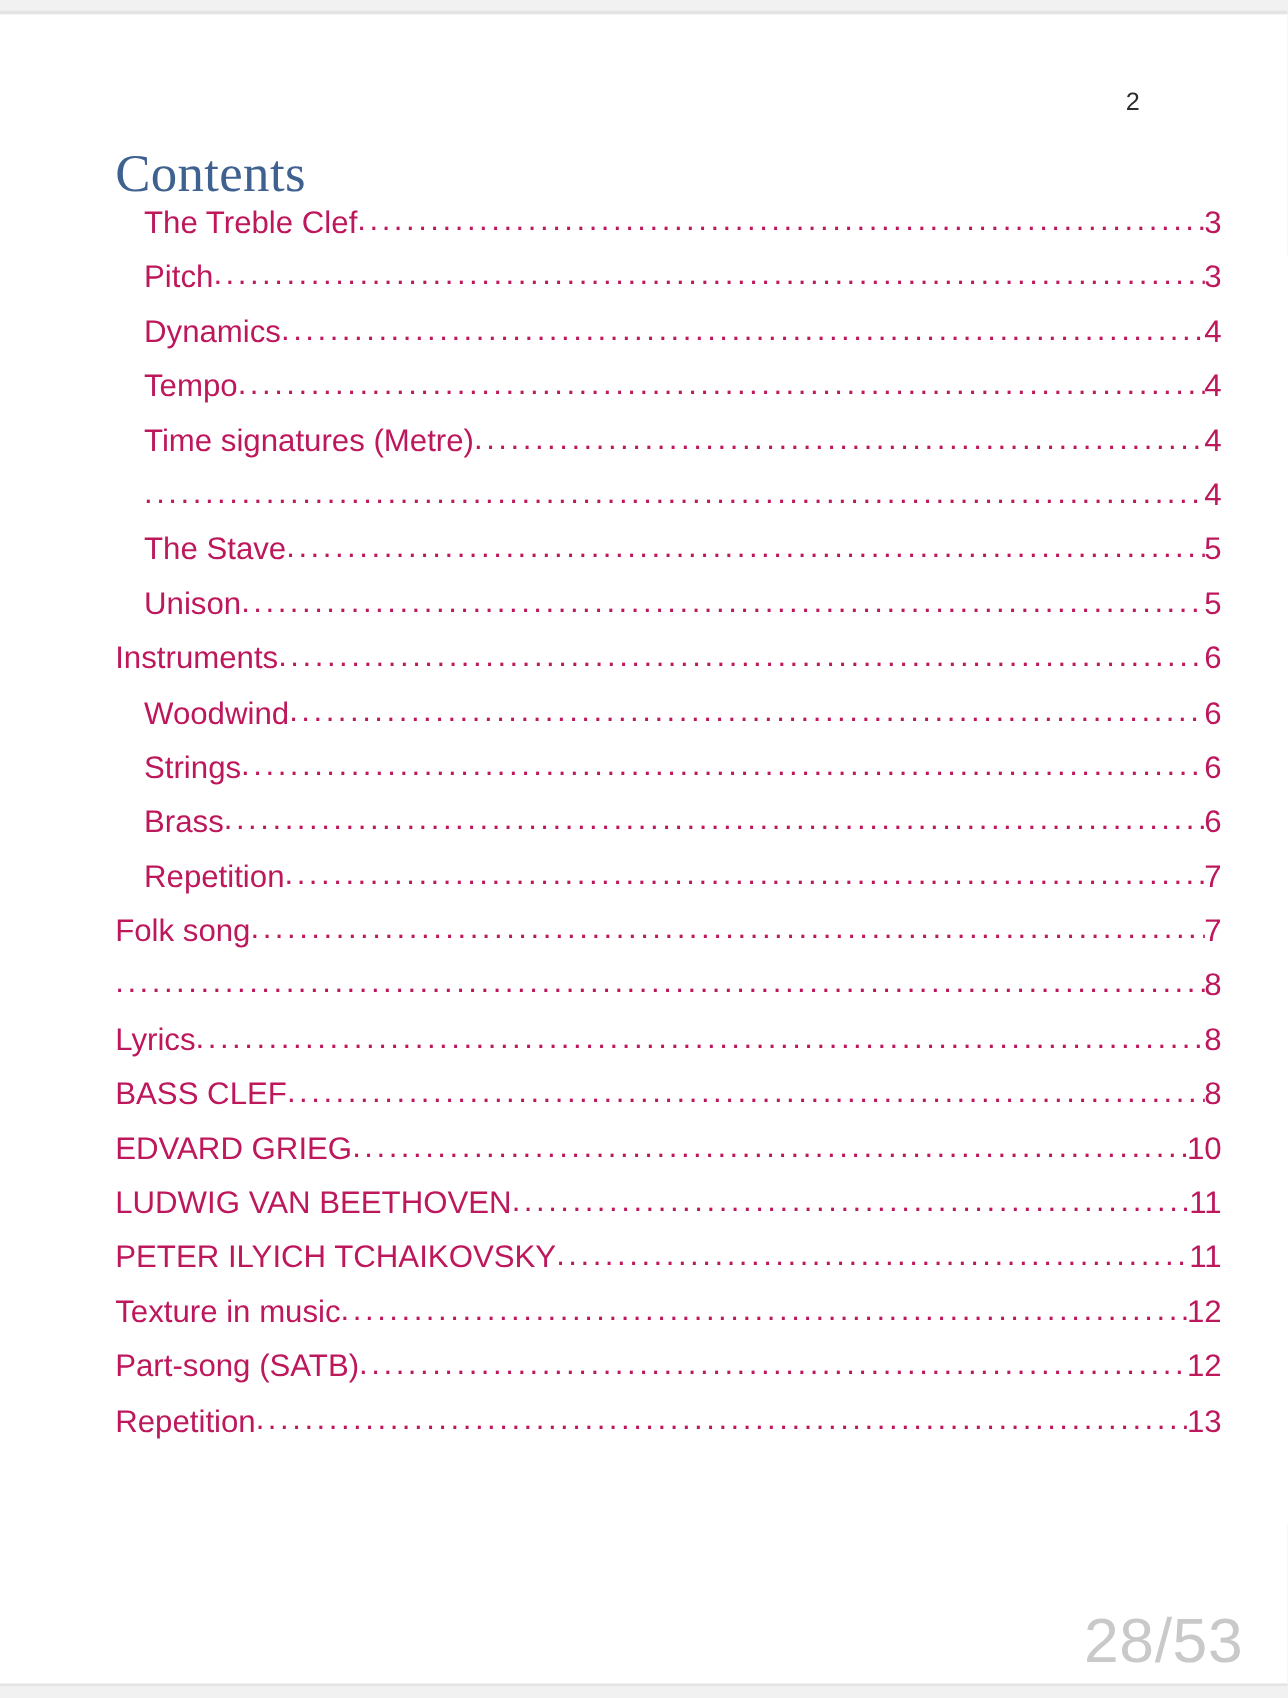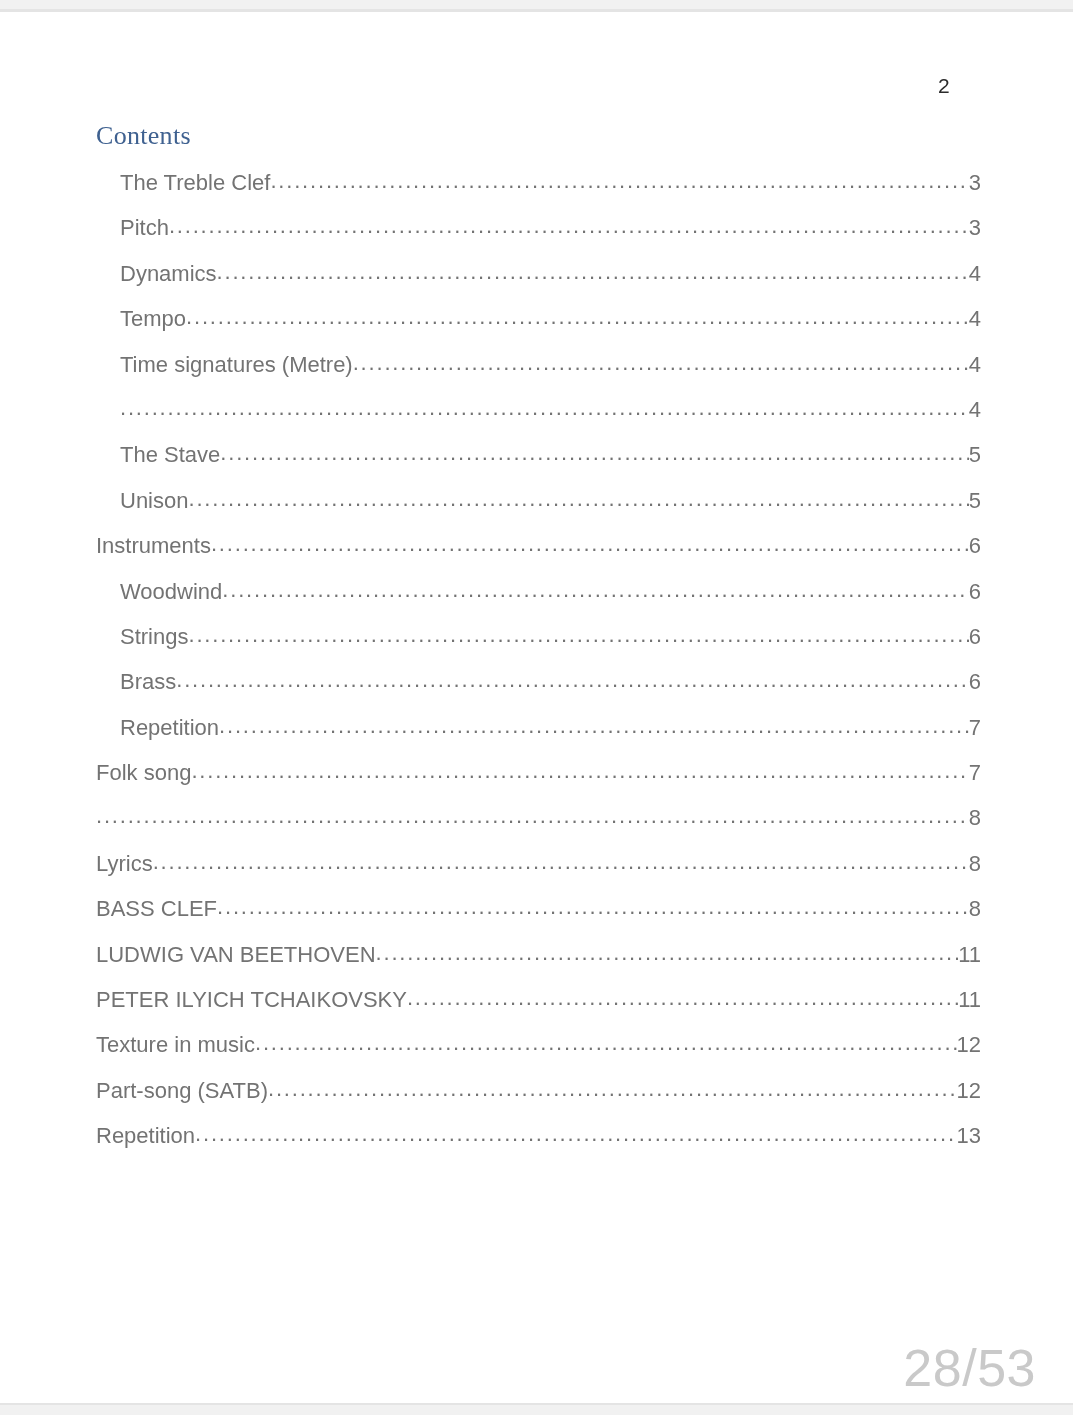--- a/index.html
+++ b/index.html
@@ -59,41 +59,41 @@
     color: #2b2b2b;
     letter-spacing: 0.2px;
   }
 
   
   #contents-heading {
     position: absolute;
     left: 96px;
     top: 111px;
     font-family: "Liberation Serif", serif;
-    font-size: 26px;
+    font-size: 44px;
     line-height: 1;
     color: #3f6190;
     letter-spacing: 0.3px;
   }
 
   
   #toc-list {
     position: absolute;
     left: 0;
     top: 156px;
     width: 1073px;
   }
   .toc-entry {
     display: flex;
     align-items: baseline;
     height: 45.4px;
-    padding-right: 92px;
+    padding-right: 55px;
     box-sizing: border-box;
-    font-size: 22px;
-    color: #737373;
+    font-size: 26px;
+    color: #be185d;
     white-space: nowrap;
   }
   .toc-entry.level-1 { padding-left: 96px; }
   .toc-entry.level-2 { padding-left: 120px; }
 
   .toc-label {
     flex: 0 0 auto;
   }
   .toc-leader {
     flex: 1 1 auto;
@@ -217,20 +217,25 @@
         <span class="toc-label">Lyrics</span>
         <span class="toc-leader"></span>
         <span class="toc-page">8</span>
       </div>
       <div class="toc-entry level-1">
         <span class="toc-label">BASS CLEF</span>
         <span class="toc-leader"></span>
         <span class="toc-page">8</span>
       </div>
       <div class="toc-entry level-1">
+        <span class="toc-label">EDVARD GRIEG</span>
+        <span class="toc-leader"></span>
+        <span class="toc-page">10</span>
+      </div>
+      <div class="toc-entry level-1">
         <span class="toc-label">LUDWIG VAN BEETHOVEN</span>
         <span class="toc-leader"></span>
         <span class="toc-page">11</span>
       </div>
       <div class="toc-entry level-1">
         <span class="toc-label">PETER ILYICH TCHAIKOVSKY</span>
         <span class="toc-leader"></span>
         <span class="toc-page">11</span>
       </div>
       <div class="toc-entry level-1">

